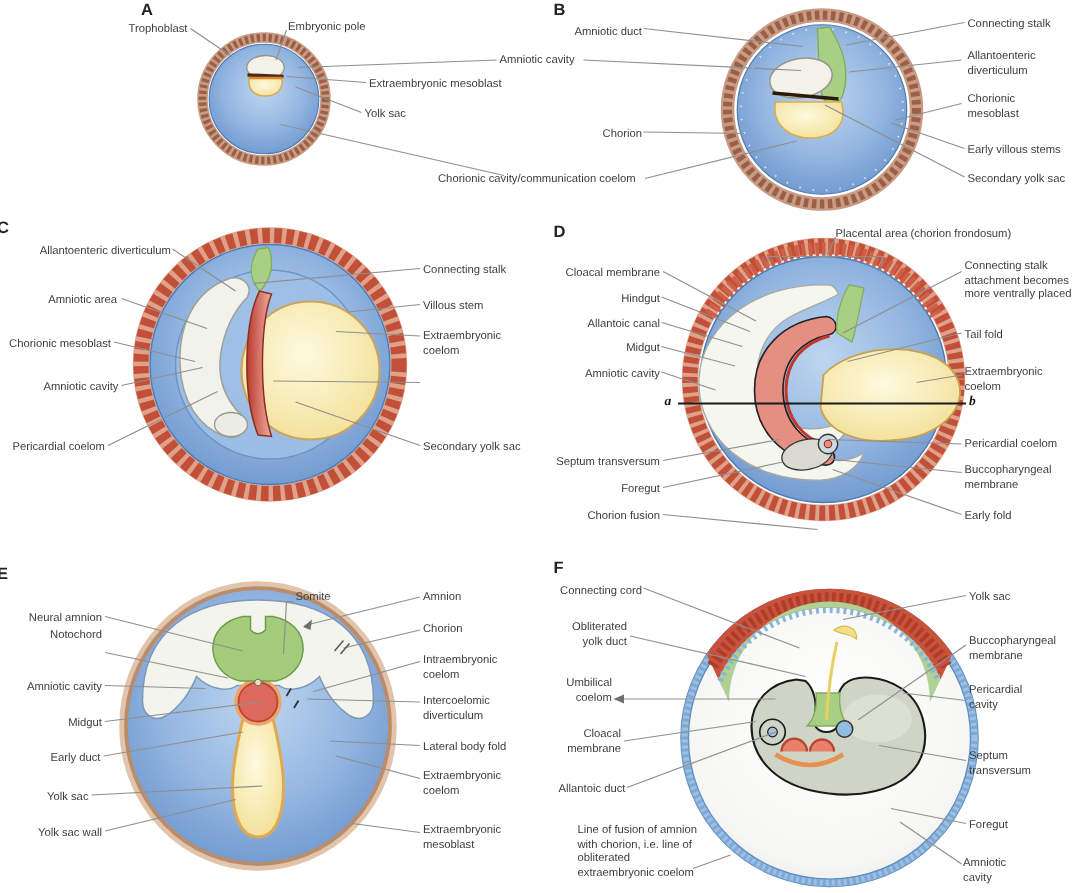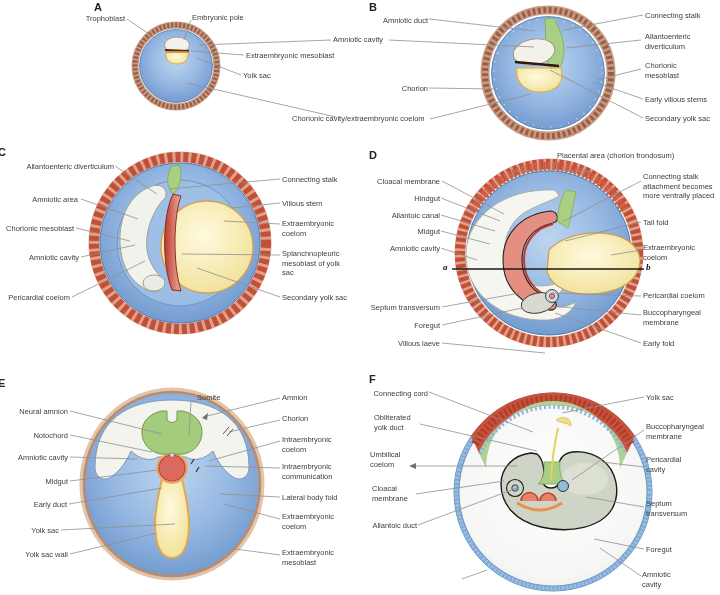--- a/index.html
+++ b/index.html
@@ -1,20 +1,20 @@
 <!DOCTYPE html>
 <html><head>
 <meta charset="utf-8">
 <style>
   html,body{margin:0;padding:0;width:720px;height:595px;background:#ffffff;overflow:hidden}
   .stage{position:absolute;left:0;top:0;width:720px;height:595px;font-family:"Liberation Sans",sans-serif;background:#ffffff}
   .stage svg{position:absolute;left:0;top:0}
   .lbl{position:absolute;font-size:7.5px;line-height:9.5px;color:#3d3d3d;white-space:nowrap}
   .lbl.wrap{white-space:normal}
-  .lbl.r{text-align:left}
+  .lbl.r{text-align:right}
   .plabel{position:absolute;font-size:11px;font-weight:bold;color:#222;line-height:12px}
   .ab{position:absolute;font-size:9px;font-style:italic;font-weight:bold;font-family:"Liberation Serif",serif;color:#111}
 </style>
 </head>
 <body>
 
 <div class="stage">
 
 <svg width="720" height="595" viewBox="0 0 720 595">
   <defs>
@@ -209,80 +209,80 @@
 <div class="plabel" style="left:-2px;top:146px">C</div>
 <div class="plabel" style="left:369px;top:149px">D</div>
 <div class="plabel" style="left:-2px;top:377px">E</div>
 <div class="plabel" style="left:369px;top:373px">F</div>
 
 <div class="lbl r" style="right:595px;top:14px">Trophoblast</div>
 <div class="lbl" style="left:192px;top:13px">Embryonic pole</div>
 <div class="lbl" style="left:333px;top:35px">Amniotic cavity</div>
 <div class="lbl" style="left:246px;top:51px">Extraembryonic mesoblast</div>
 <div class="lbl" style="left:243px;top:71px">Yolk sac</div>
-<div class="lbl" style="left:292px;top:114px">Chorionic cavity/extraembryonic coelom</div>
+<div class="lbl" style="left:292px;top:114px">Chorionic cavity/communication coelom</div>
 
 <div class="lbl r" style="right:292px;top:16px">Amniotic duct</div>
 <div class="lbl r" style="right:292px;top:84px">Chorion</div>
 <div class="lbl" style="left:645px;top:11px">Connecting stalk</div>
 <div class="lbl wrap" style="left:645px;top:32px;width:58px">Allantoenteric diverticulum</div>
 <div class="lbl wrap" style="left:645px;top:61px;width:46px">Chorionic mesoblast</div>
 <div class="lbl" style="left:645px;top:95px">Early villous stems</div>
 <div class="lbl" style="left:645px;top:114px">Secondary yolk sac</div>
 
 <div class="lbl r" style="right:606px;top:162px">Allantoenteric diverticulum</div>
 <div class="lbl r" style="right:642px;top:195px">Amniotic area</div>
 <div class="lbl r" style="right:646px;top:224px">Chorionic mesoblast</div>
 <div class="lbl r" style="right:641px;top:253px">Amniotic cavity</div>
 <div class="lbl r" style="right:650px;top:293px">Pericardial coelom</div>
 <div class="lbl" style="left:282px;top:175px">Connecting stalk</div>
 <div class="lbl" style="left:282px;top:199px">Villous stem</div>
 <div class="lbl wrap" style="left:282px;top:219px;width:60px">Extraembryonic coelom</div>
-<div class="lbl wrap" style="left:282px;top:249px;width:64px">Splanchnopleuric mesoblast of yolk sac</div>
 <div class="lbl" style="left:282px;top:293px">Secondary yolk sac</div>
 
 <div class="lbl" style="left:557px;top:151px">Placental area (chorion frondosum)</div>
 <div class="lbl r" style="right:280px;top:177px">Cloacal membrane</div>
 <div class="lbl r" style="right:280px;top:194px">Hindgut</div>
 <div class="lbl r" style="right:280px;top:211px">Allantoic canal</div>
 <div class="lbl r" style="right:280px;top:227px">Midgut</div>
 <div class="lbl r" style="right:280px;top:244px">Amniotic cavity</div>
 <div class="ab" style="left:443px;top:262px">a</div>
 <div class="ab" style="left:646px;top:262px">b</div>
 <div class="lbl r" style="right:280px;top:303px">Septum transversum</div>
 <div class="lbl r" style="right:280px;top:321px">Foregut</div>
-<div class="lbl r" style="right:280px;top:339px">Villous laeve</div>
+<div class="lbl r" style="right:280px;top:339px">Chorion fusion</div>
 <div class="lbl wrap" style="left:643px;top:172px;width:76px">Connecting stalk attachment becomes more ventrally placed</div>
 <div class="lbl" style="left:643px;top:218px">Tail fold</div>
 <div class="lbl wrap" style="left:643px;top:243px;width:60px">Extraembryonic coelom</div>
 <div class="lbl" style="left:643px;top:291px">Pericardial coelom</div>
 <div class="lbl wrap" style="left:643px;top:308px;width:68px">Buccopharyngeal membrane</div>
 <div class="lbl" style="left:643px;top:339px">Early fold</div>
 
 <div class="lbl r" style="right:652px;top:407px">Neural amnion</div>
-<div class="lbl r" style="right:652px;top:431px">Notochord</div>
+<div class="lbl r" style="right:652px;top:418px">Notochord</div>
 <div class="lbl r" style="right:652px;top:453px">Amniotic cavity</div>
 <div class="lbl r" style="right:652px;top:477px">Midgut</div>
 <div class="lbl r" style="right:653px;top:500px">Early duct</div>
 <div class="lbl r" style="right:661px;top:526px">Yolk sac</div>
 <div class="lbl r" style="right:652px;top:550px">Yolk sac wall</div>
 <div class="lbl" style="left:197px;top:393px">Somite</div>
 <div class="lbl" style="left:282px;top:393px">Amnion</div>
 <div class="lbl" style="left:282px;top:414px">Chorion</div>
 <div class="lbl wrap" style="left:282px;top:435px;width:60px">Intraembryonic coelom</div>
-<div class="lbl wrap" style="left:282px;top:462px;width:66px">Intraembryonic communication</div>
+<div class="lbl wrap" style="left:282px;top:462px;width:66px">Intercoelomic diverticulum</div>
 <div class="lbl" style="left:282px;top:493px">Lateral body fold</div>
 <div class="lbl wrap" style="left:282px;top:512px;width:60px">Extraembryonic coelom</div>
 <div class="lbl wrap" style="left:282px;top:548px;width:60px">Extraembryonic mesoblast</div>
 
 <div class="lbl r" style="right:292px;top:389px">Connecting cord</div>
 <div class="lbl wrap r" style="right:302px;top:413px;width:44px">Obliterated yolk duct</div>
 <div class="lbl wrap r" style="right:312px;top:450px;width:38px">Umbilical coelom</div>
 <div class="lbl wrap r" style="right:306px;top:484px;width:42px">Cloacal membrane</div>
 <div class="lbl r" style="right:303px;top:521px">Allantoic duct</div>
+<div class="lbl wrap" style="left:385px;top:548px;width:86px">Line of fusion of amnion with chorion, i.e. line of obliterated extraembryonic coelom</div>
 <div class="lbl" style="left:646px;top:393px">Yolk sac</div>
 <div class="lbl wrap" style="left:646px;top:422px;width:70px">Buccopharyngeal membrane</div>
 <div class="lbl wrap" style="left:646px;top:455px;width:44px">Pericardial cavity</div>
 <div class="lbl wrap" style="left:646px;top:499px;width:50px">Septum transversum</div>
 <div class="lbl" style="left:646px;top:545px">Foregut</div>
 <div class="lbl wrap" style="left:642px;top:570px;width:40px">Amniotic cavity</div>
 
 </div>
 
 </body></html>

